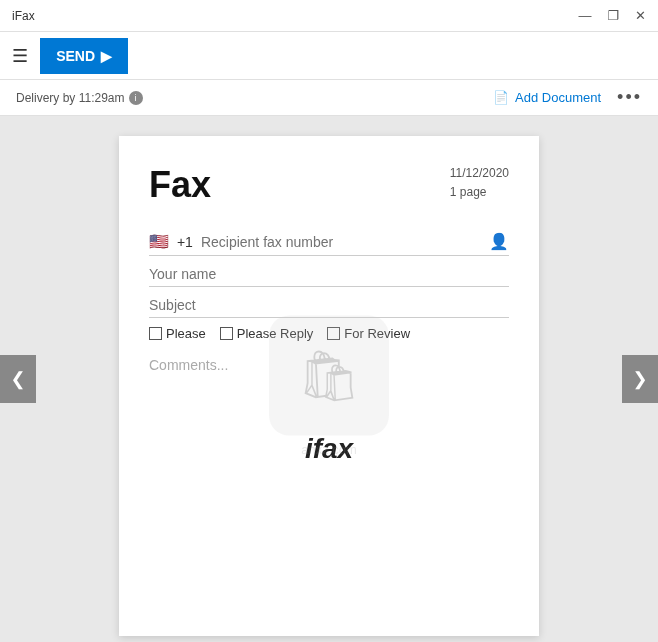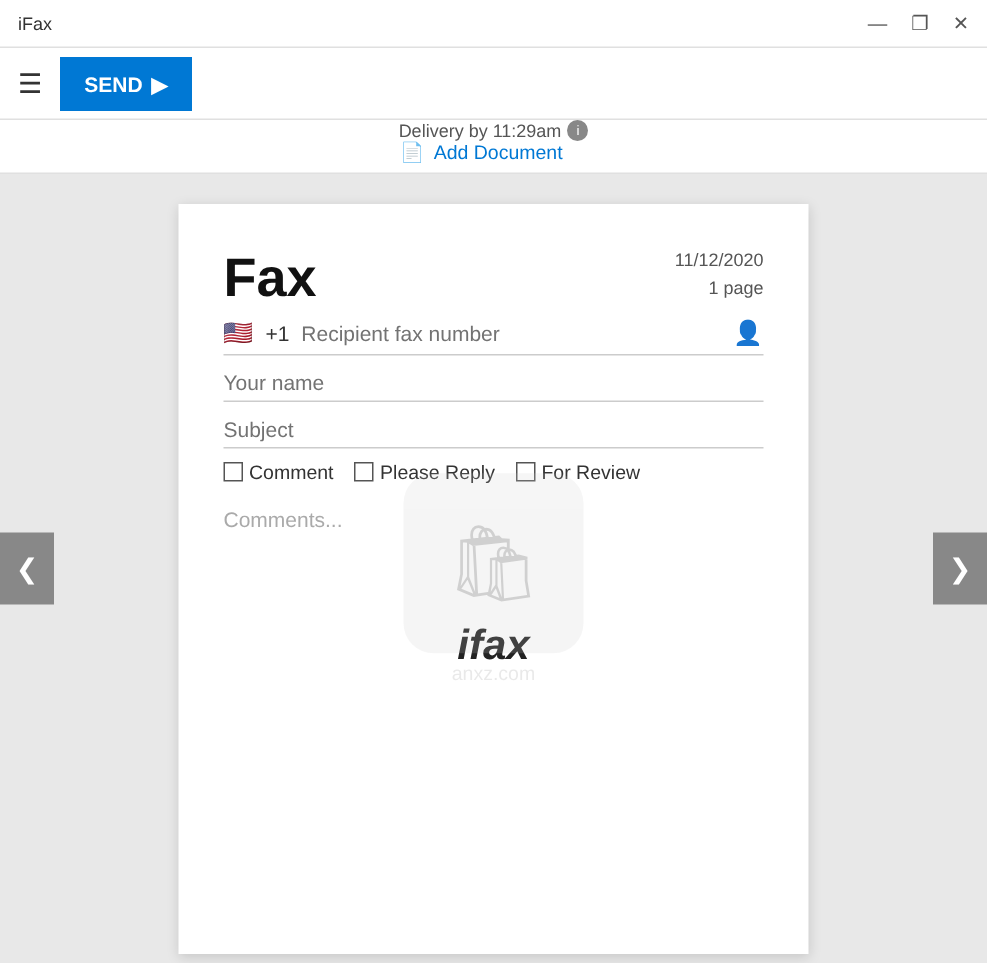--- a/index.html
+++ b/index.html
@@ -76,21 +76,20 @@
     }
 
     
     .sub-toolbar {
       background: #fff;
       height: 36px;
       display: flex;
       align-items: center;
       padding: 0 16px;
       border-bottom: 1px solid #e0e0e0;
-      flex-direction: column;
     }
     .delivery-text {
       font-size: 12px;
       color: #555;
       flex: 1;
       display: flex;
       align-items: center;
       gap: 4px;
     }
     .info-icon {
@@ -161,28 +160,28 @@
       padding: 28px 30px 40px 30px;
       box-shadow: 0 2px 8px rgba(0,0,0,0.15);
       position: relative;
     }
 
     
     .fax-header-row {
       display: flex;
       align-items: flex-start;
       justify-content: space-between;
+      margin-bottom: 20px;
     }
     .fax-title {
       font-size: 36px;
       font-weight: 700;
       color: #111;
     }
     .fax-meta {
-      text-align: right;
       font-size: 12px;
       color: #555;
       line-height: 1.6;
     }
 
     
     .fax-field {
       border-bottom: 1px solid #ccc;
       margin-bottom: 4px;
       padding: 6px 0 4px 0;
@@ -350,21 +349,21 @@
       <span class="field-placeholder">Your name</span>
     </div>
 
     <div class="fax-field">
       <span class="field-placeholder">Subject</span>
     </div>
 
     <div class="checkboxes-row">
       <label class="checkbox-item">
         <span class="checkbox-box"></span>
-        <span>Comment</span>
+        <span>Please</span>
       </label>
       <label class="checkbox-item">
         <span class="checkbox-box"></span>
         <span>Please Reply</span>
       </label>
       <label class="checkbox-item">
         <span class="checkbox-box"></span>
         <span>For Review</span>
       </label>
     </div>

